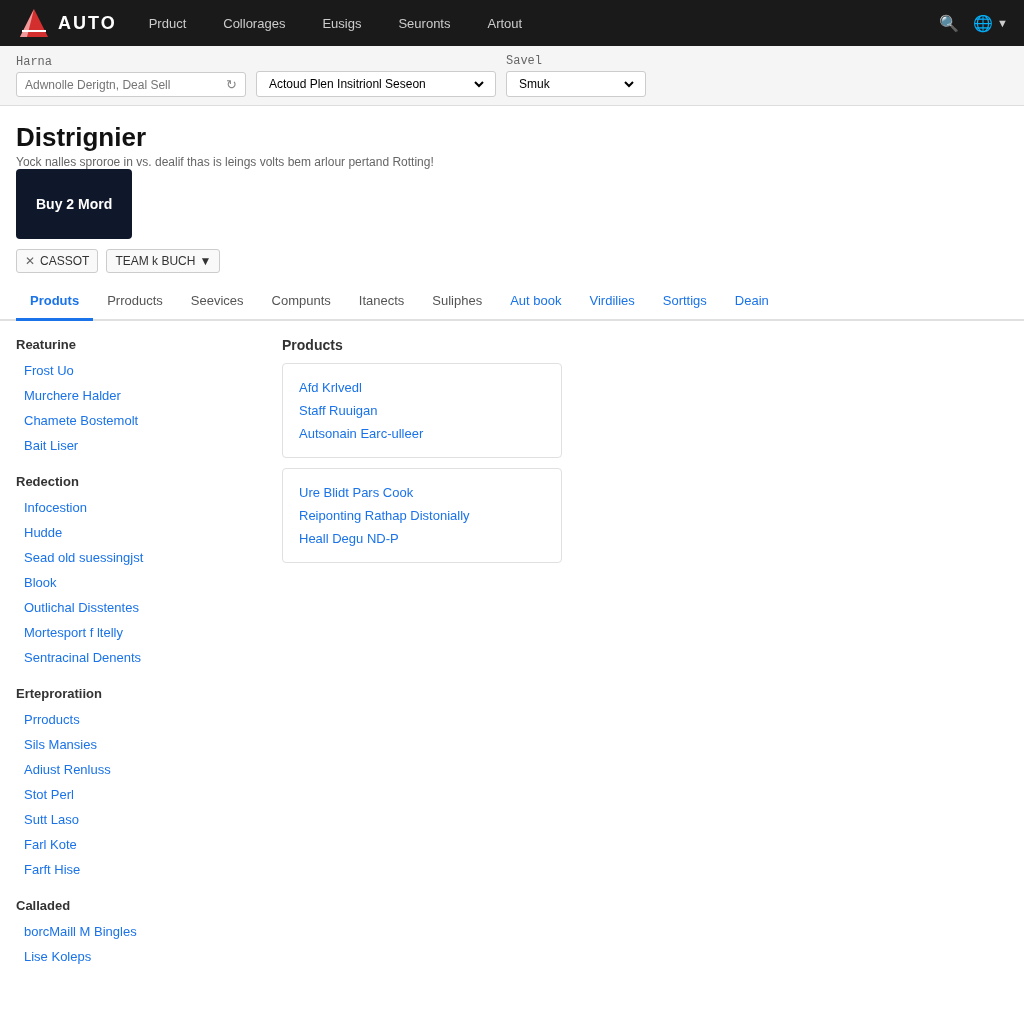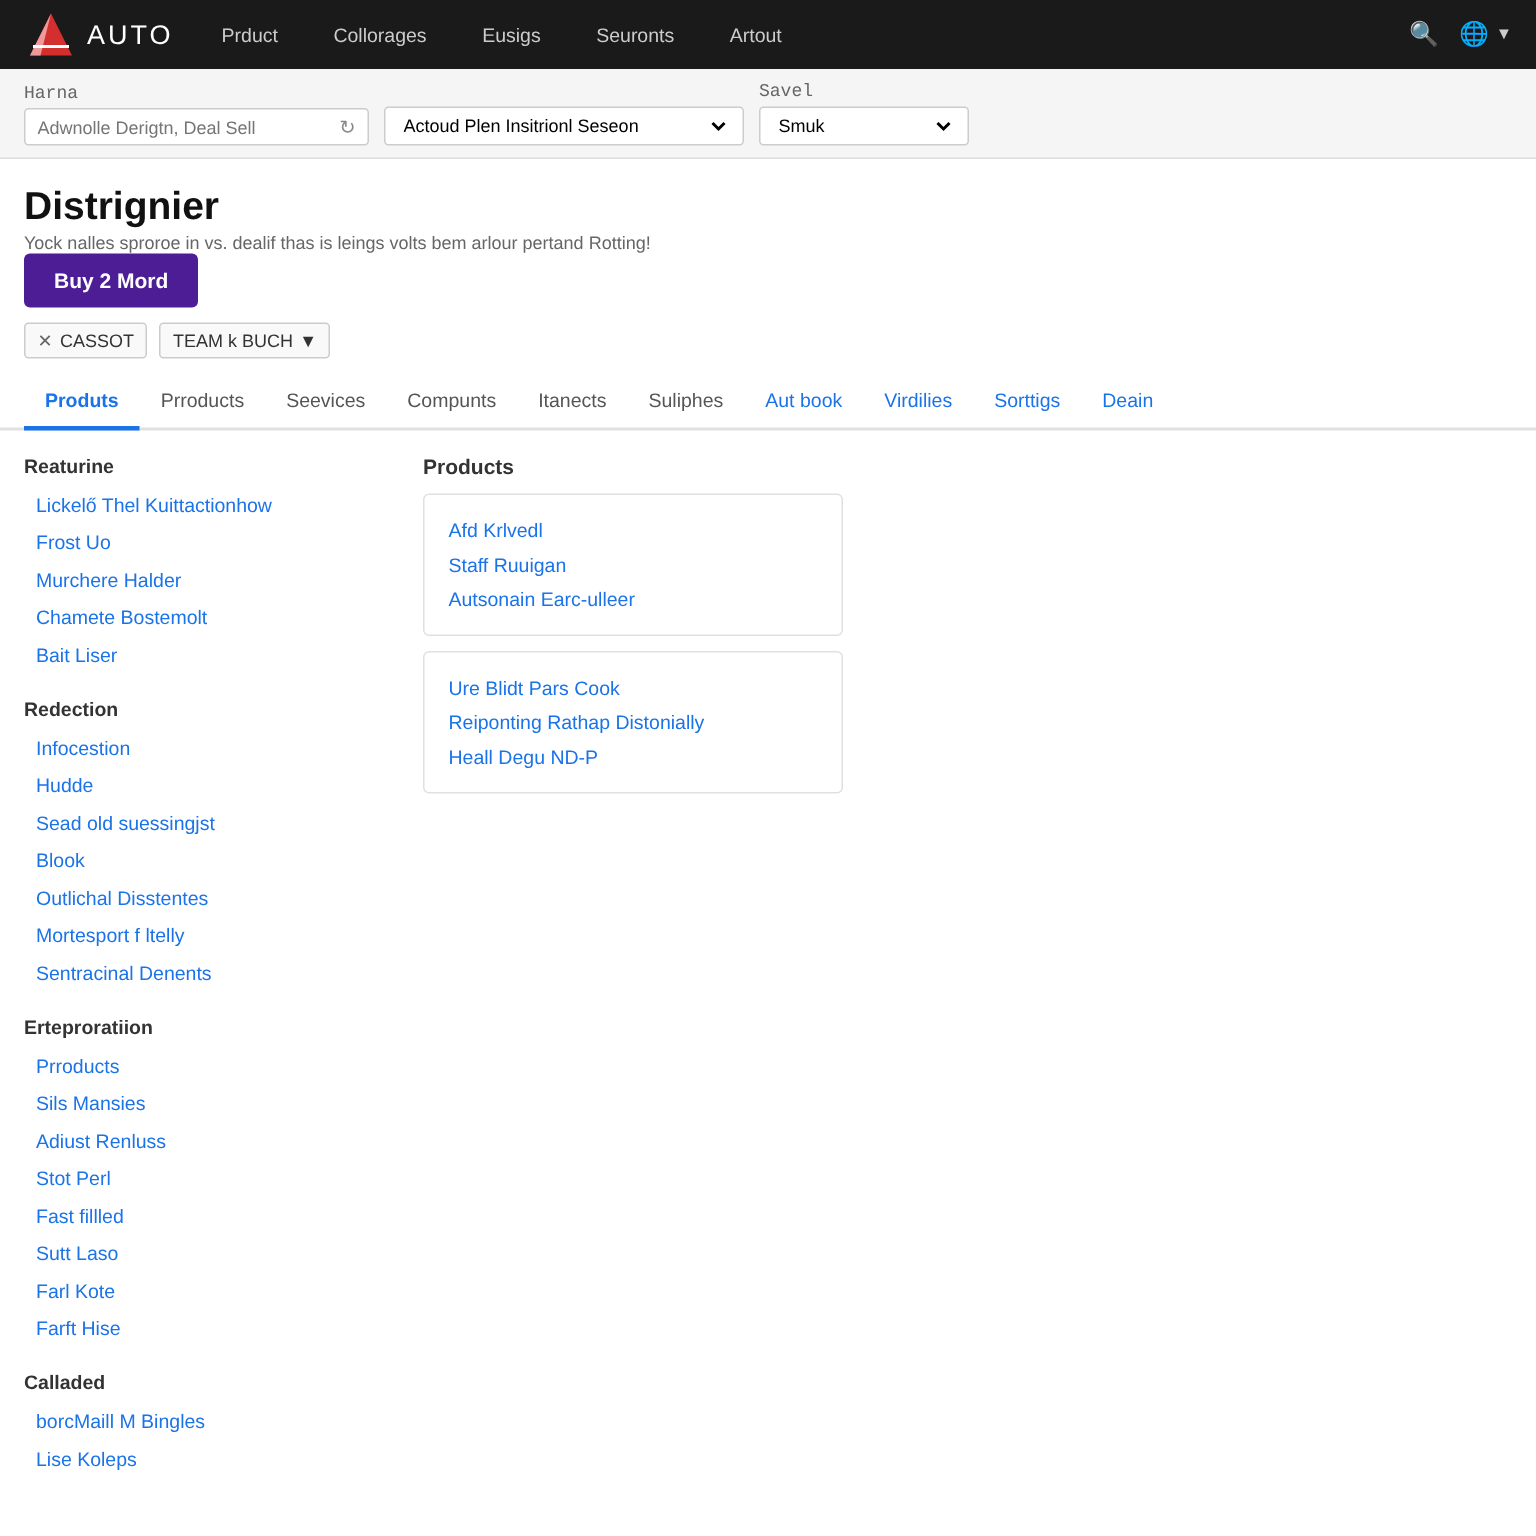--- a/index.html
+++ b/index.html
@@ -19,21 +19,21 @@
       margin-right: 32px;
     }
     .logo-icon {
       width: 36px;
       height: 36px;
       margin-right: 6px;
     }
     .logo-text {
       color: white;
       font-size: 18px;
-      font-weight: normal;
+      font-weight: bold;
       letter-spacing: 2px;
     }
     .header-nav {
       display: flex;
       gap: 37px;
       flex: 1;
     }
     .header-nav a {
       color: #ccc;
       text-decoration: none;
@@ -161,24 +161,24 @@
       font-size: 26px;
       font-weight: bold;
       color: #111;
     }
     .page-title-text p {
       font-size: 12px;
       color: #666;
       margin-top: 2px;
     }
     .buy-btn {
-      background: #4c1d95;
+      background: #0f172a;
       color: white;
       border: none;
-      padding: 10px 20px;
+      padding: 27px 20px;
       font-size: 14px;
       font-weight: bold;
       border-radius: 4px;
       cursor: pointer;
     }
 
     
     .tags-row {
       padding: 0 16px 10px 16px;
       display: flex;
@@ -375,41 +375,39 @@
   <div class="tab blue-text">Virdilies</div>
   <div class="tab blue-text">Sorttigs</div>
   <div class="tab blue-text">Deain</div>
 </div>
 
 <div class="content-area">
 
   <div class="left-panel">
 
     <div class="section-title">Reaturine</div>
-    <div class="list-item">Lickelő Thel Kuittactionhow</div>
     <div class="list-item">Frost Uo</div>
     <div class="list-item">Murchere Halder</div>
     <div class="list-item">Chamete Bostemolt</div>
     <div class="list-item">Bait Liser</div>
 
     <div class="section-title">Redection</div>
     <div class="list-item">Infocestion</div>
     <div class="list-item">Hudde</div>
     <div class="list-item">Sead old suessingjst</div>
     <div class="list-item">Blook</div>
     <div class="list-item">Outlichal Disstentes</div>
     <div class="list-item">Mortesport f ltelly</div>
     <div class="list-item">Sentracinal Denents</div>
 
     <div class="section-title">Erteproratiion</div>
     <div class="list-item">Prroducts</div>
     <div class="list-item">Sils Mansies</div>
     <div class="list-item">Adiust Renluss</div>
     <div class="list-item">Stot Perl</div>
-    <div class="list-item">Fast fillled</div>
     <div class="list-item">Sutt Laso</div>
     <div class="list-item">Farl Kote</div>
     <div class="list-item">Farft Hise</div>
 
     <div class="section-title">Calladed</div>
     <div class="list-item">borcMaill M Bingles</div>
     <div class="list-item">Lise Koleps</div>
   </div>
 
   <div class="right-panel">

